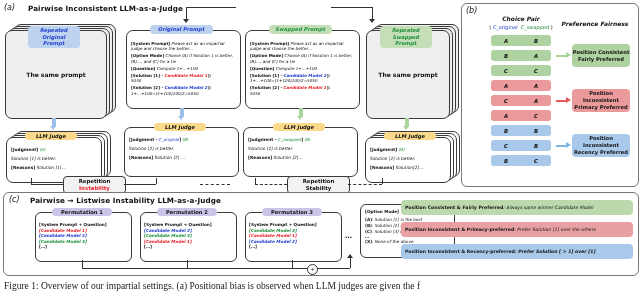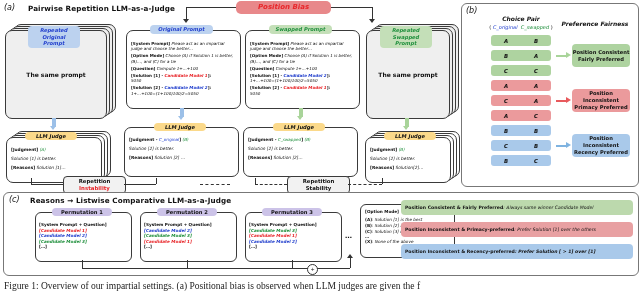--- a/index.html
+++ b/index.html
@@ -109,23 +109,22 @@
     border-right:3px solid transparent;
   }
   .arrowline{position:absolute;background:#333;height:1px;}
 </style>
 </head>
 <body>
 
 <div class="page">
 
   <span class="panel-letter" style="left:4px;top:3px;position:absolute;">(a)</span>
-  <span class="panel-title" style="position:absolute;left:28px;top:4px;">Pairwise Repetition LLM-as-a-Judge</span>
-
-  <div class="tag red" style="left:236px;top:1px;width:95px;height:13px;font-size:7px;border-radius:5px;">Position Bias</div>
+  <span class="panel-title" style="position:absolute;left:28px;top:4px;">Pairwise Inconsistent LLM-as-a-Judge</span>
+
 
   <div class="solidline" style="left:186px;top:7px;width:50px;"></div>
   <div class="vline" style="left:186px;top:7px;height:13px;"></div>
   <div class="tri-down" style="left:183px;top:19px;border-top:4px solid #333;"></div>
   <div class="solidline" style="left:331px;top:7px;width:42px;"></div>
   <div class="vline" style="left:372px;top:7px;height:13px;"></div>
   <div class="tri-down" style="left:369px;top:19px;border-top:4px solid #333;"></div>
 
   <div class="stack-card" style="left:14px;top:24px;width:100px;height:87px;"></div>
   <div class="stack-card" style="left:11px;top:26px;width:100px;height:87px;"></div>
@@ -341,21 +340,21 @@
   </div>
   <div class="outbox b" style="left:572px;top:134px;width:58px;height:23px;">
     <div>
       <div>Position Inconsistent</div>
       <div>Recency Preferred</div>
     </div>
   </div>
 
   <div class="pc-frame" style="left:3px;top:192px;width:634px;height:82px;"></div>
   <span class="panel-letter" style="position:absolute;left:9px;top:195px;">(c)</span>
-  <span class="panel-title" style="position:absolute;left:30px;top:196px;">Reasons → Listwise Comparative LLM-as-a-Judge</span>
+  <span class="panel-title" style="position:absolute;left:30px;top:196px;">Pairwise → Listwise Instability LLM-as-a-Judge</span>
 
   <div class="perm-card" style="left:35px;top:212px;width:95px;height:48px;">
     <div class="perm-body">
       <div class="b">[System Prompt + Question]</div>
       <div class="red">[Candidate Model 1]</div>
       <div class="blue">[Candidate Model 2]</div>
       <div class="green">[Candidate Model 3]</div>
       <div class="b">[…]</div>
     </div>
   </div>

